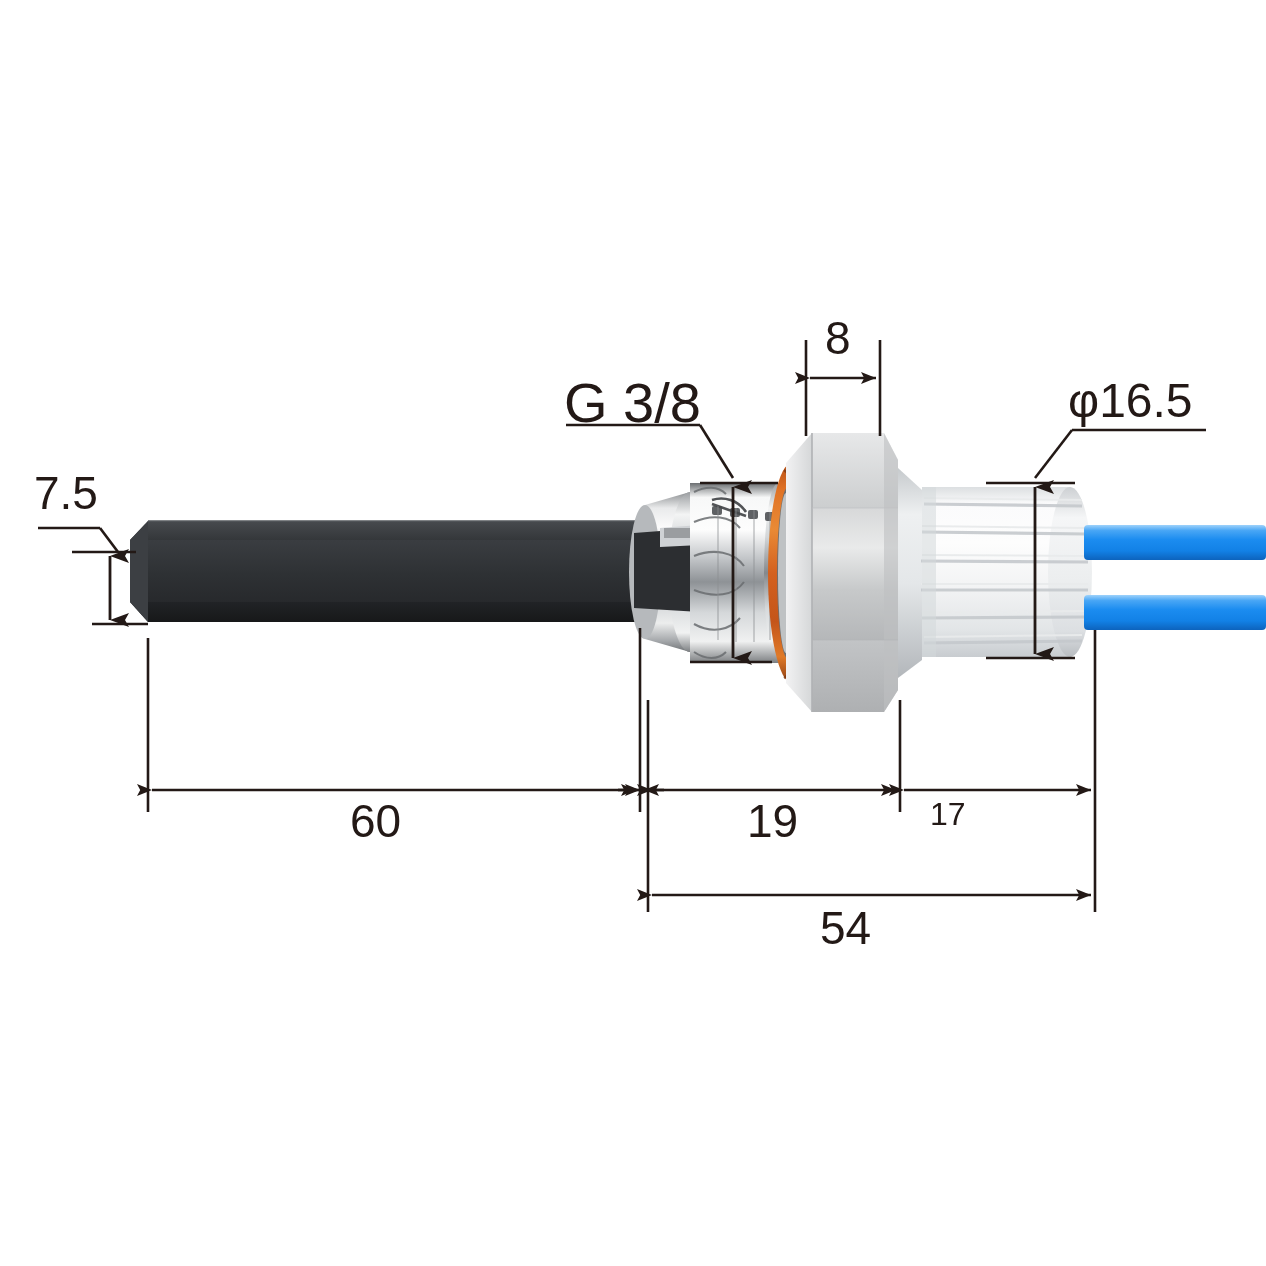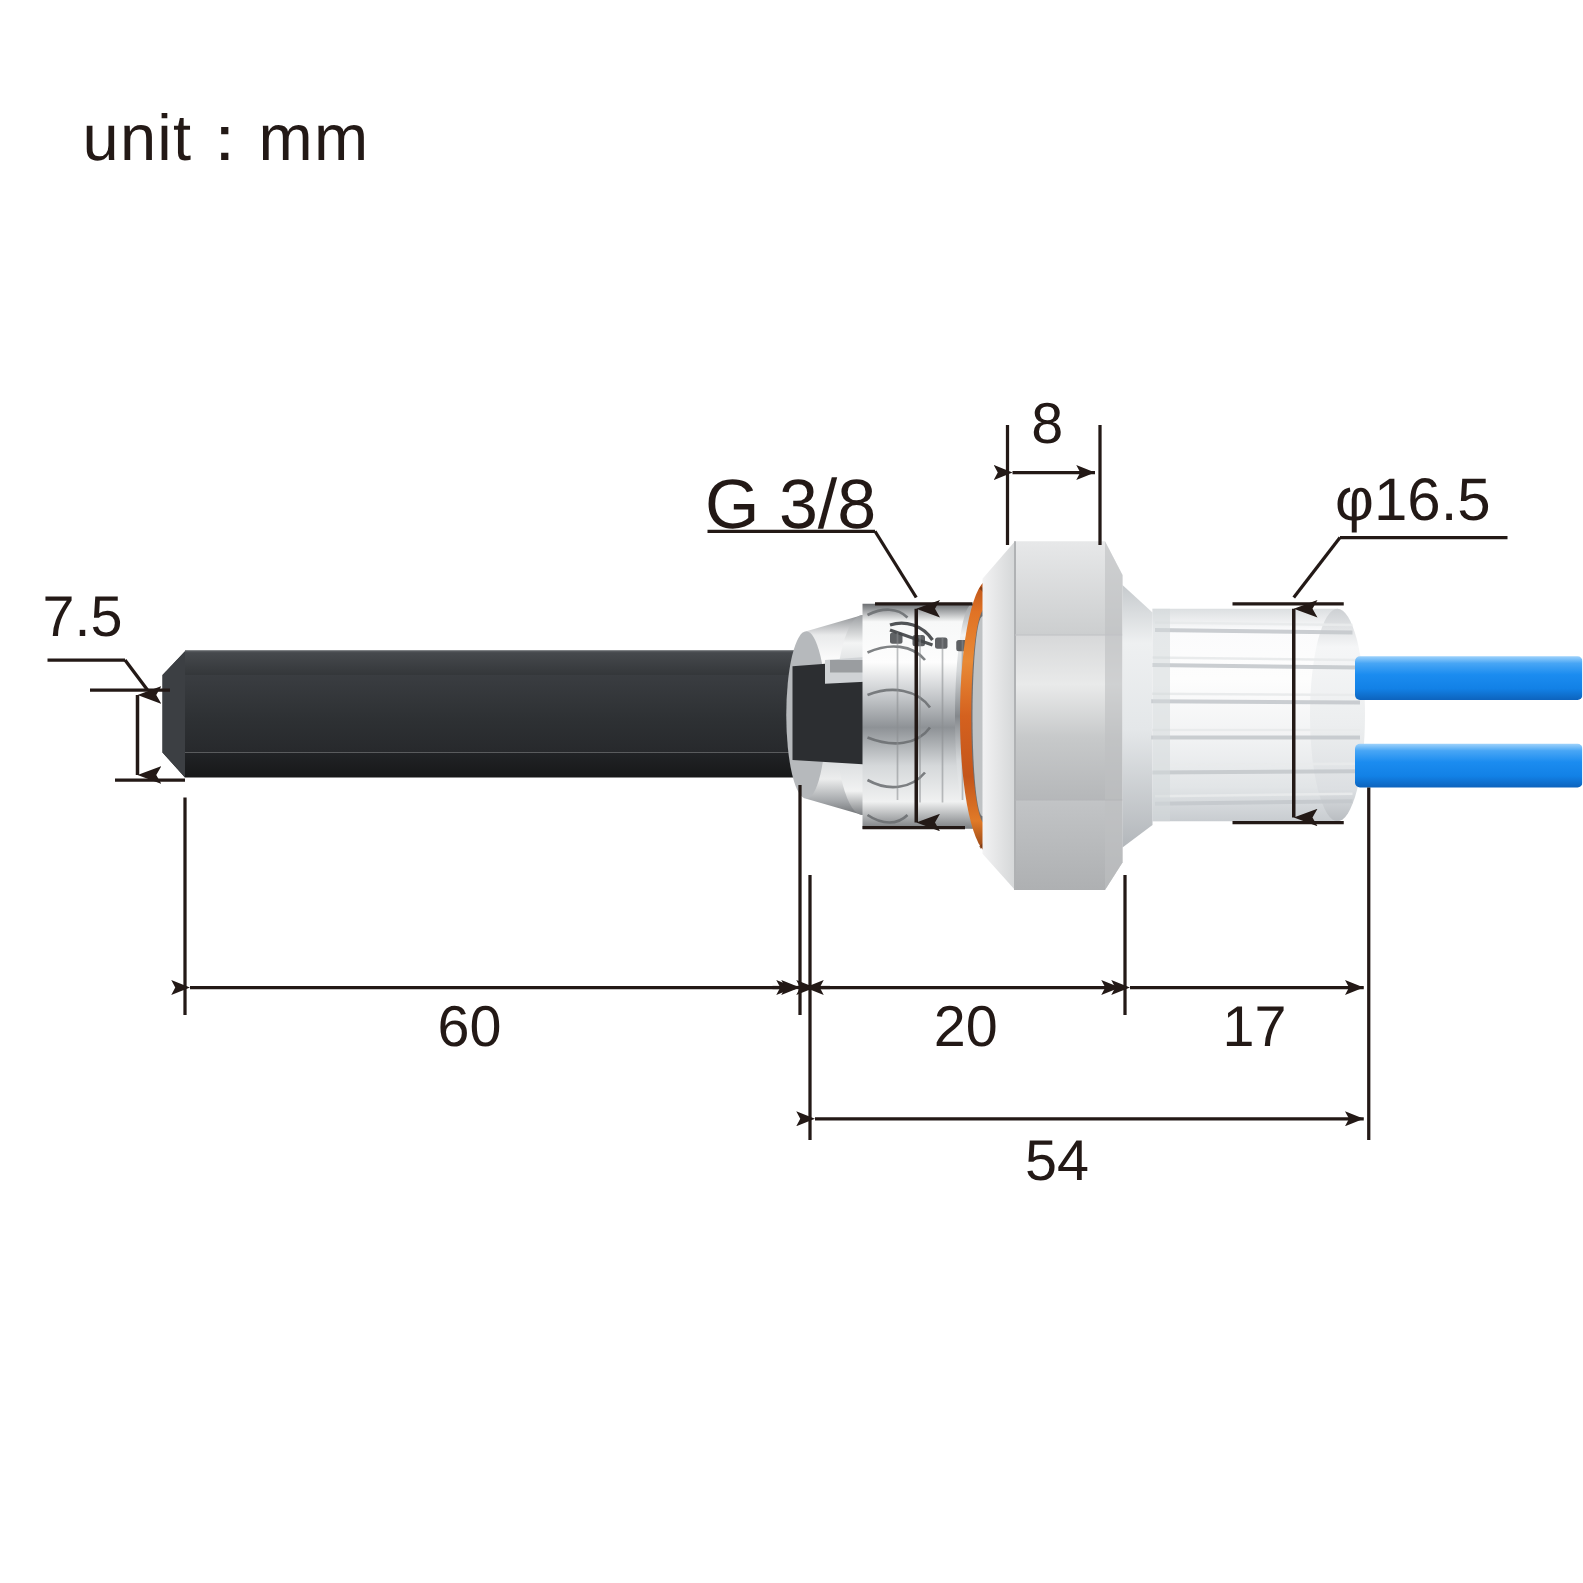--- a/index.html
+++ b/index.html
@@ -350,31 +350,30 @@
     <g stroke="#231916" fill="none" stroke-width="2.6">
       <line x1="618" y1="790" x2="640" y2="790" marker-end="url(#arrHeadR)"></line>
       <line x1="664" y1="790" x2="644" y2="790" marker-end="url(#arrHeadL)"></line>
     </g>
 
     <g stroke="#231916" fill="none" stroke-width="2.6">
       <line x1="652" y1="895" x2="1091" y2="895" marker-start="url(#arrHeadL)" marker-end="url(#arrHeadR)"></line>
     </g>
   </svg>
 
-  <div class="unit-text">unit：mm</div>
 
   <div class="dim-label" style="left:34px; top:470px; font-size:46px;">7.5</div>
 
   <div class="dim-label" style="left:350px; top:798px; font-size:46px;">60</div>
 
   <div class="dim-label" style="left:564px; top:375px; font-size:56px;">G 3/8</div>
 
   <div class="dim-label" style="left:825px; top:315px; font-size:46px;">8</div>
 
   <div class="dim-label" style="left:1068px; top:377px; font-size:48px;">φ16.5</div>
 
-  <div class="dim-label" style="left:747px; top:798px; font-size:46px;">20</div>
-
-  <div class="dim-label" style="left:978px; top:798px; font-size:46px;">17</div>
+  <div class="dim-label" style="left:747px; top:798px; font-size:46px;">19</div>
+
+  <div class="dim-label" style="left:930px; top:798px; font-size:32px;">17</div>
 
   <div class="dim-label" style="left:820px; top:905px; font-size:46px;">54</div>
 
 </div>
 
 </body></html>

